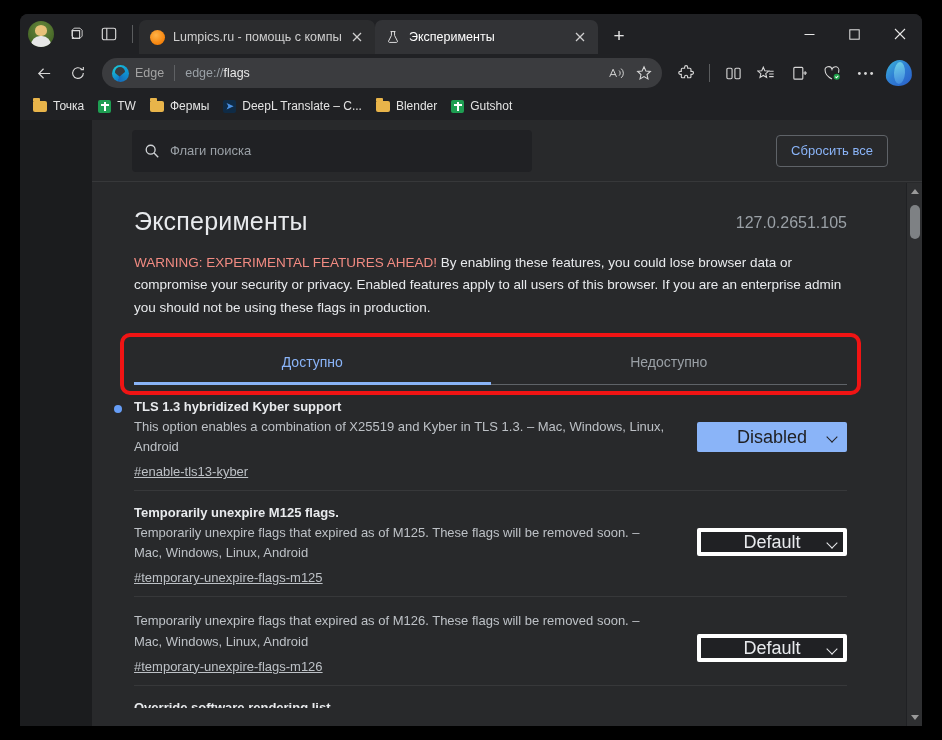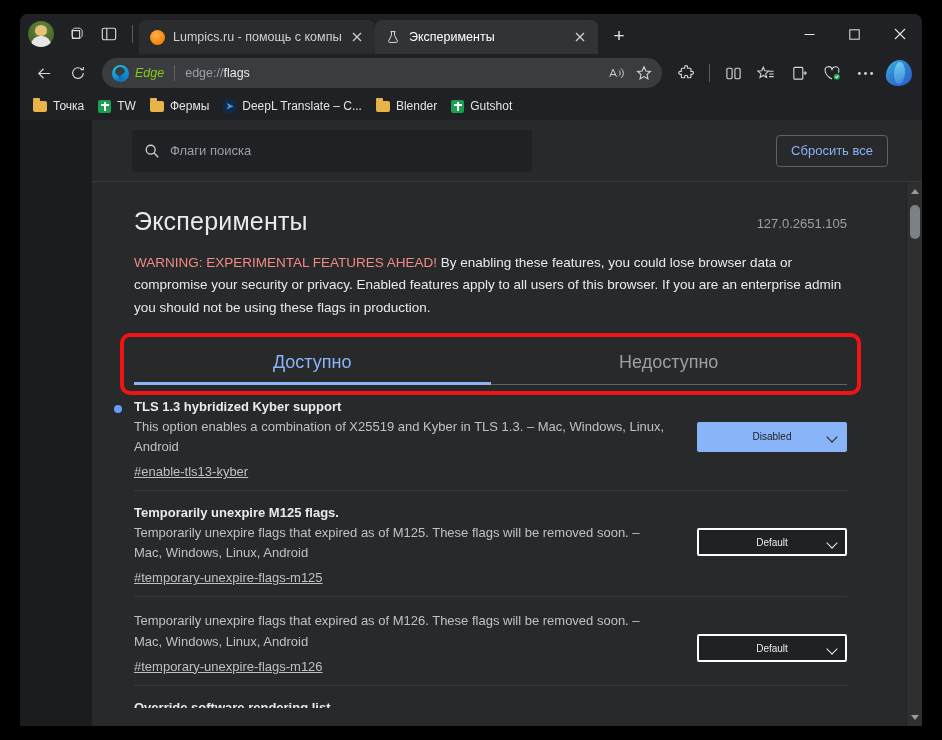--- a/index.html
+++ b/index.html
@@ -143,21 +143,21 @@
     width: 17px; height: 17px; border-radius: 50%; flex: none;
     background: conic-gradient(from 200deg, #0f7ec8 0deg, #1ac4d6 120deg, #0e9bd6 220deg, #1668b8 360deg);
     position: relative; margin-right: 6px;
   }
   .edge-logo::after {
     content: ""; position: absolute; left: 3px; top: 2px;
     width: 10px; height: 10px; border-radius: 50%;
     background: #3b3c3f;
     clip-path: polygon(0 0, 100% 0, 100% 55%, 45% 100%, 0 65%);
   }
-  .edge-label { font-size: 12.5px; color: #84cc16; font-style: italic; }
+  .edge-label { font-size: 12.5px; color: #a3a3a3; }
   .vsep { width: 1px; height: 16px; background: #5f6164; margin: 0 10px; flex: none; }
   .url { font-size: 12.5px; color: #9aa0a6; white-space: nowrap; }
   .url b { color: #e8e8e8; font-weight: normal; }
   .omni-right { margin-left: auto; display: flex; align-items: center; gap: 0; }
   .omni-btn {
     width: 28px; height: 26px;
     display: flex; align-items: center; justify-content: center;
     color: #d6d6d6; border-radius: 4px; flex: none;
   }
   .toolend { display: flex; align-items: center; gap: 1px; }
@@ -278,21 +278,21 @@
   }
   .inner {
     padding: 24px 75px 0 42px;
   }
   .h1row { display: flex; align-items: baseline; }
   h1 {
     font-size: 25px; font-weight: 400; color: #e8eaed;
     letter-spacing: .2px;
   }
   .version {
-    margin-left: auto; font-size: 13px; color: #9aa0a6;
+    margin-left: auto; font-size: 16px; color: #9aa0a6;
     position: relative; top: -2px;
   }
   .warning {
     margin-top: 16px;
     font-size: 13.5px; line-height: 1.65;
     color: #e8eaed;
   }
   .warning .wred { color: #f28b82; }
   
   .tabbox {
@@ -301,21 +301,21 @@
     height: 44px;
   }
   .tabstrip2 {
     display: flex;
     height: 44px;
     border-bottom: 1px solid #5f6368;
   }
   .ftab {
     flex: 1 1 0;
     display: flex; align-items: center; justify-content: center;
-    font-size: 18px; color: #9aa0a6;
+    font-size: 14px; color: #9aa0a6;
     position: relative;
   }
   .ftab.sel { color: #8ab4f8; }
   .ftab.sel::after {
     content: ""; position: absolute;
     left: 0; right: 0; bottom: -1px; height: 2.5px;
     background: #8ab4f8;
   }
   .redbox {
     position: absolute;
@@ -352,23 +352,23 @@
   }
   .flink {
     display: inline-block; margin-top: 7px;
     font-size: 13px; color: #bdc1c6;
     text-decoration: underline;
   }
   .fselect {
     width: 150px; height: 28px;
     background: #202124;
     color: #e8eaed;
-    border: 2px solid #ffffff;
+    border: 4px solid #ffffff;
     border-radius: 2px;
-    font-size: 10px;
+    font-size: 18px;
     font-family: "Liberation Sans", sans-serif;
     padding: 0 8px;
     appearance: none;
     text-align: center;
     text-align-last: center;
     position: relative;
   }
   .selwrap { position: relative; width: 150px; }
   .selwrap::after {
     content: ""; position: absolute;

